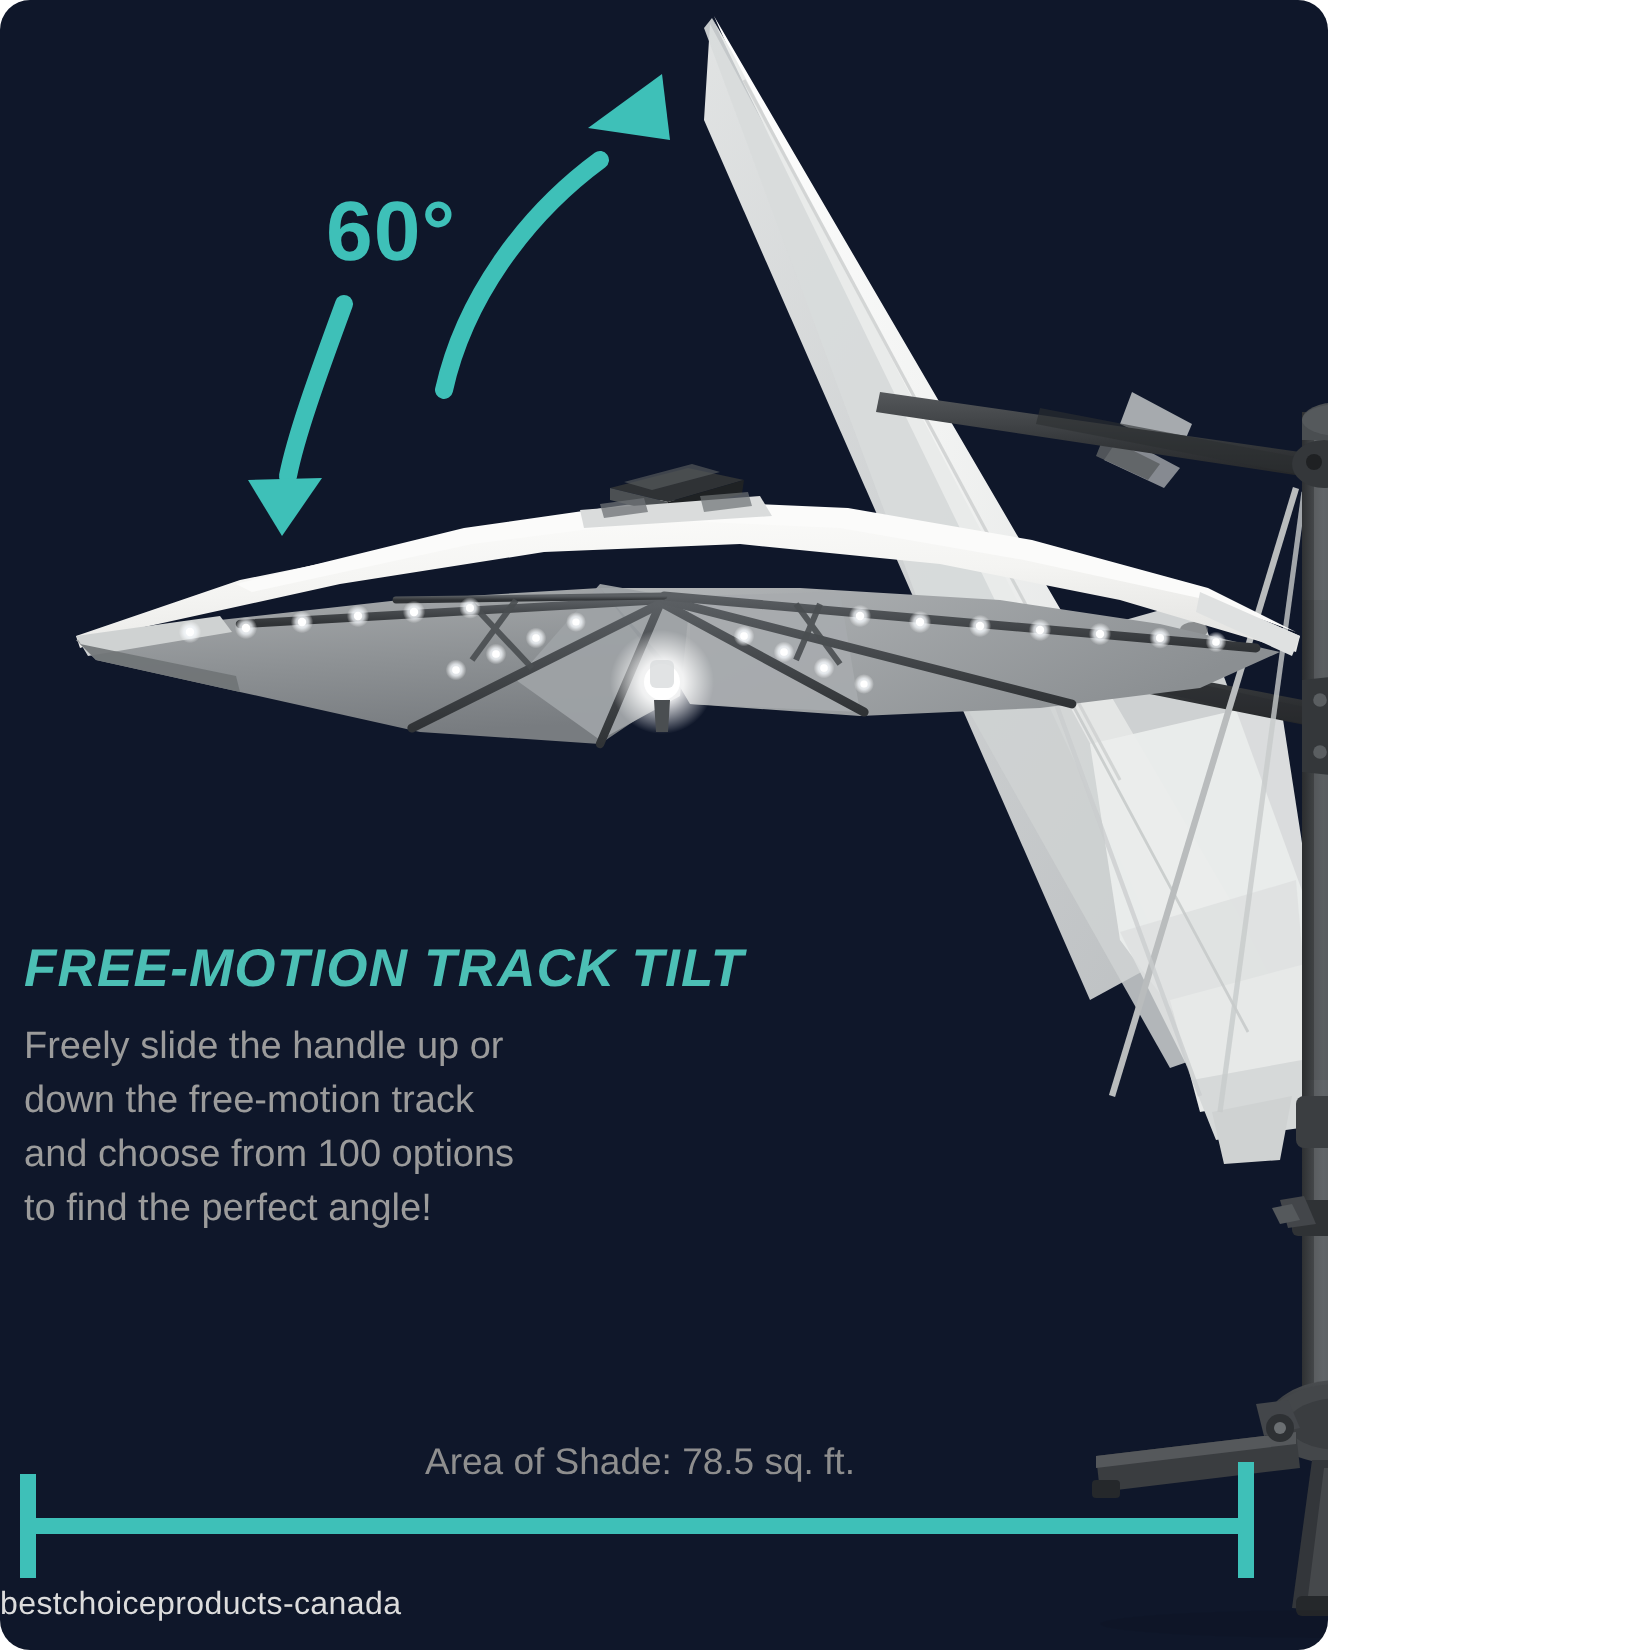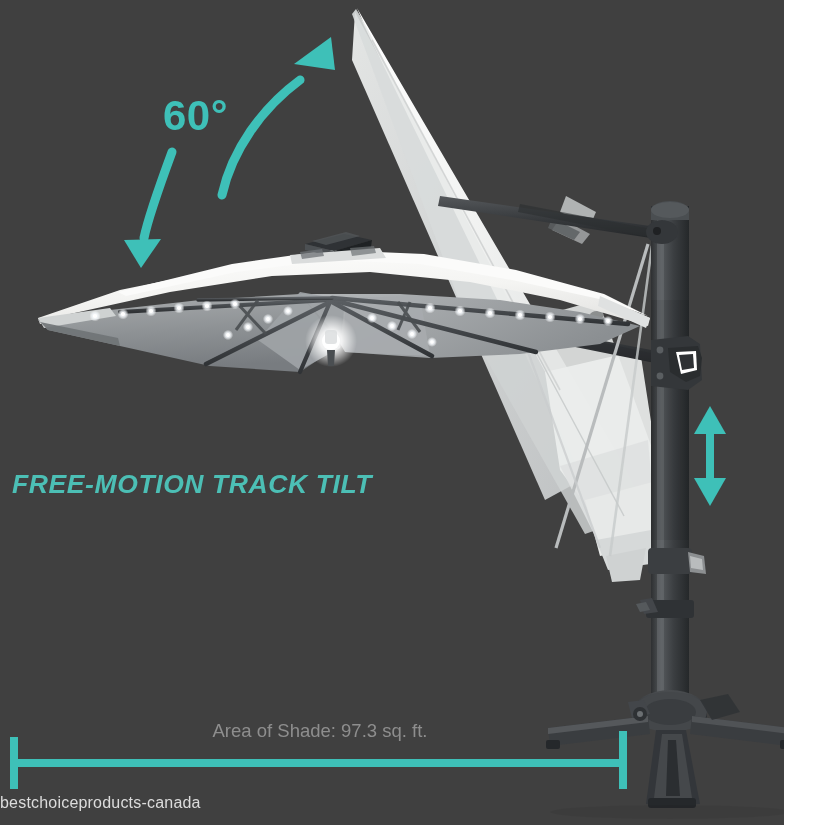--- a/index.html
+++ b/index.html
@@ -5,24 +5,25 @@
   html, body {
     margin: 0;
     padding: 0;
     background: #ffffff;
   }
   body {
     font-family: "Liberation Sans", sans-serif;
   }
   #infographic {
     position: relative;
-    width: 784px;
+    width: 664px;
     height: 825px;
-    background: #404040;
+    background: #0f172a;
     overflow: hidden;
+    border-radius: 15px;
   }
 
   
   #product-illustration {
     position: absolute;
     left: 0;
     top: 0;
     width: 824px;
     height: 825px;
   }
@@ -407,19 +408,23 @@
   <svg class="overlay-svg" viewBox="0 0 824 825" width="824" height="825" xmlns="http://www.w3.org/2000/svg">
     <rect x="10" y="737" width="8" height="52" fill="#3ec0b8"></rect>
     <rect x="619" y="731" width="8" height="58" fill="#3ec0b8"></rect>
     <rect x="10" y="759" width="617" height="8" fill="#3ec0b8"></rect>
   </svg>
 
   <div id="angle-label">60°</div>
 
   <div id="feature-text-block">
     <h2 id="feature-heading">FREE-MOTION TRACK TILT</h2>
+    <p id="feature-description">Freely slide the handle up or
+down the free-motion track
+and choose from 100 options
+to find the perfect angle!</p>
   </div>
 
-  <div id="shade-area-label">Area of Shade: 97.3 sq. ft.</div>
+  <div id="shade-area-label">Area of Shade: 78.5 sq. ft.</div>
 
   <div id="watermark">bestchoiceproducts-canada</div>
 
 </div>
 
 </body></html>

